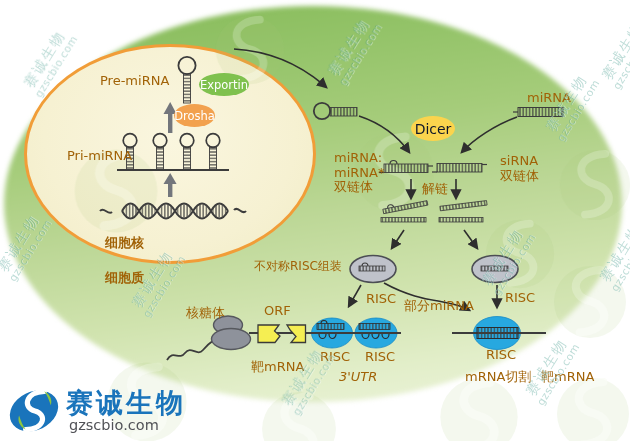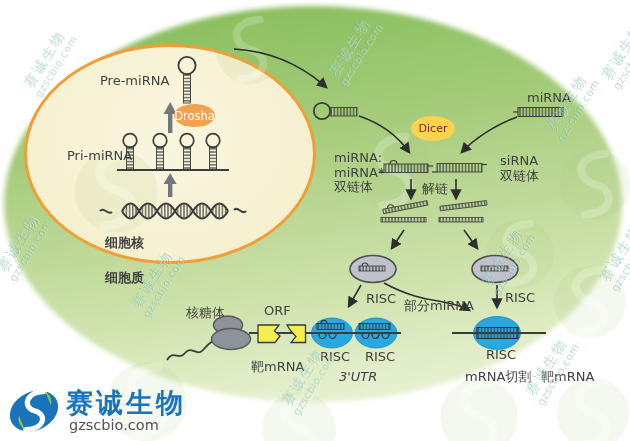--- a/index.html
+++ b/index.html
@@ -5,30 +5,30 @@
   html,body{margin:0;padding:0;background:#fff;}
   .stage{position:relative;width:630px;height:441px;background:#ffffff;overflow:hidden;
          font-family:"DejaVu Sans","Liberation Sans",sans-serif;color:#383838;}
   .cell{position:absolute;left:4px;top:6px;width:618px;height:396px;border-radius:50%;
         background:linear-gradient(172deg,#85ba57 0%,#93c368 16%,#a5cc7a 34%,#bcd796 52%,#d0e3ae 70%,#e2eec9 86%,#edf4dc 100%);
         filter:blur(2.5px);}
   .nucleus{position:absolute;left:24px;top:44px;width:292px;height:220px;border-radius:50%;
         box-sizing:border-box;border:3px solid #f19d38;
         background:radial-gradient(ellipse at 50% 42%,#faf6df 0%,#f6f1d2 62%,#f1ecc5 100%);}
   svg.diagram{position:absolute;left:0;top:0;}
-  .lb{position:absolute;font-size:13px;line-height:1.12;white-space:nowrap;color:#404040;}
+  .lb{position:absolute;font-size:13px;line-height:1.12;white-space:nowrap;color:#a16207;}
   .lb span{display:block;}
   .bold{font-weight:bold;}
   .sz12{font-size:12px;}
   .sz125{font-size:13px;}
   .pill{position:absolute;display:flex;align-items:center;justify-content:center;
         border-radius:50%;color:#fff;}
   #exportin{left:199px;top:73px;width:50px;height:23px;background:#7fc14e;font-size:11.5px;}
   #drosha{left:174px;top:104px;width:41px;height:23px;background:#f2a14e;font-size:11.5px;}
-  #dicer{left:411px;top:116px;width:44px;height:25px;background:#fbd44d;color:#7f1d1d;font-size:11px;}
+  #dicer{left:411px;top:116px;width:44px;height:25px;background:#fbd44d;color:#0f172a;font-size:14px;}
   .wm{position:absolute;transform:rotate(-58deg);text-align:center;line-height:1.15;
       color:rgba(38,138,123,0.30);pointer-events:none;
       text-shadow:0.5px 0.5px 0 rgba(255,255,255,0.45);}
   .wm .cn{display:block;font-size:14px;letter-spacing:2px;}
   .wm .dm{display:block;font-size:10.5px;letter-spacing:0.5px;}
   .logo{position:absolute;left:6px;top:381px;width:230px;height:58px;}
   .logo-mark{position:absolute;left:0;top:0;}
   .logo-cn{position:absolute;left:60px;top:4px;font-size:27px;font-weight:bold;
            color:#1a74bb;letter-spacing:3px;}
   .logo-dm{position:absolute;left:63px;top:36px;font-size:14.5px;color:#515257;}
@@ -201,39 +201,41 @@
       <ellipse cx="228" cy="325" rx="14.5" ry="9"></ellipse>
       <ellipse cx="231" cy="339" rx="19.5" ry="10.5"></ellipse>
     </g>
 
     <ellipse cx="497" cy="333" rx="23.5" ry="16.5" fill="#27a8e0" stroke="#1589c5" stroke-width="0.8"></ellipse>
     <line x1="452" y1="333" x2="546" y2="333" stroke="#3c3c3c" stroke-width="1.8"></line>
     <rect x="477" y="327.5" width="41" height="11" fill="url(#pv)" stroke="#2c2c2c" stroke-width="1"></rect>
   </svg>
 
   <div class="lb" style="left:100px;top:74px;">Pre-miRNA</div>
+  <div class="pill" id="exportin">Exportin</div>
   <div class="pill" id="drosha">Drosha</div>
   <div class="lb" style="left:67px;top:149px;">Pri-miRNA</div>
   <div class="lb bold sz125" style="left:105px;top:236px;">细胞核</div>
   <div class="lb bold sz125" style="left:105px;top:271px;">细胞质</div>
 
   <div class="pill" id="dicer">Dicer</div>
   <div class="lb" style="left:527px;top:91px;">miRNA</div>
 
   <div class="lb sz125" style="left:334px;top:151px;">
     <span>miRNA:</span>
     <span>miRNA*</span>
     <span>双链体</span>
   </div>
   <div class="lb sz125" style="left:500px;top:154px;">
     <span>siRNA</span>
     <span>双链体</span>
   </div>
   <div class="lb sz125" style="left:422px;top:182px;">解链</div>
 
+  <div class="lb sz12" style="left:254px;top:260px;">不对称RISC组装</div>
   <div class="lb sz125" style="left:404px;top:263px;margin-top:36px;">部分miRNA</div>
   <div class="lb" style="left:366px;top:292px;">RISC</div>
   <div class="lb" style="left:505px;top:291px;">RISC</div>
 
   <div class="lb sz125" style="left:186px;top:306px;">核糖体</div>
   <div class="lb" style="left:264px;top:304px;">ORF</div>
   <div class="lb" style="left:251px;top:360px;">靶mRNA</div>
   <div class="lb" style="left:320px;top:350px;">RISC</div>
   <div class="lb" style="left:365px;top:350px;">RISC</div>
   <div class="lb" style="left:339px;top:370px;font-style:italic;">3'UTR</div>

